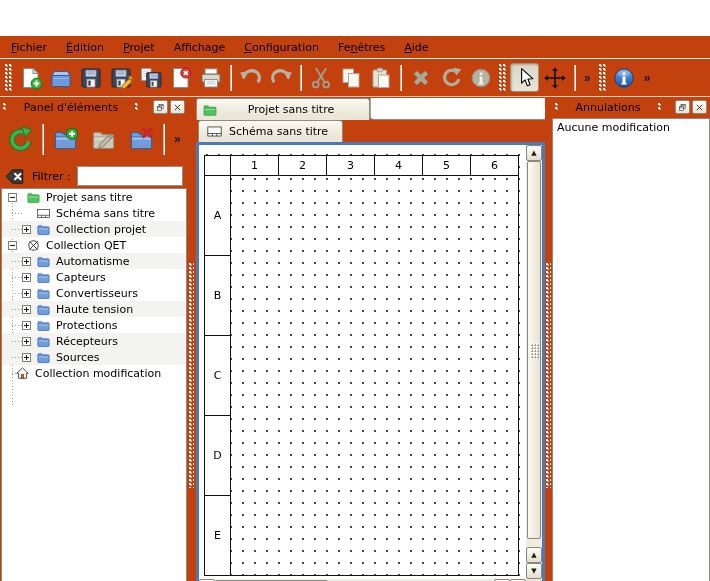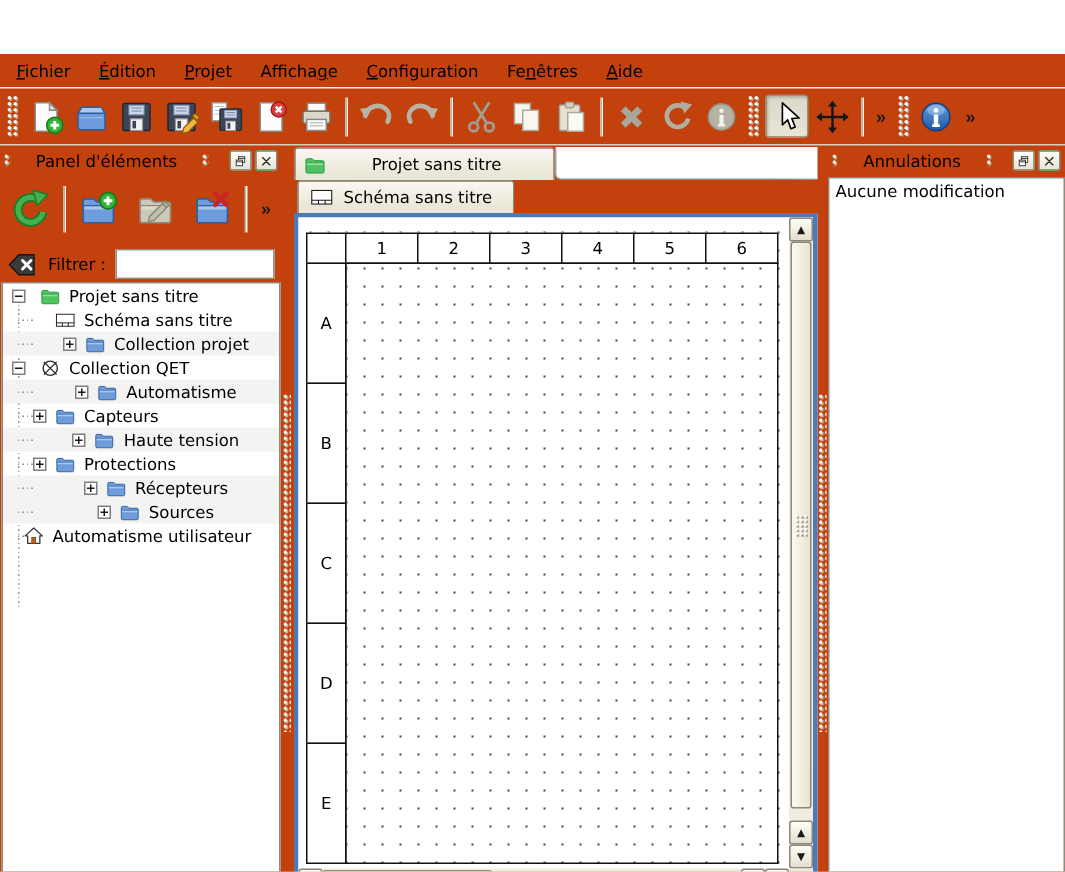--- a/index.html
+++ b/index.html
@@ -49,21 +49,21 @@
   .filter-row { height:24px; display:flex; align-items:center; padding:0 4px; margin-top:4px; }
   .filter-label { margin-left:7px; white-space:nowrap; }
   .filter-input { width:106px; height:20px; margin-left:6px; border:1px solid #9793840; border:1px solid #979384;
                   background:#fff; font:inherit; padding:1px 3px; }
   .tree { position:absolute; left:1px; top:90px; width:186px; height:409px; background:#fff;
           border:1px solid #8e8b7d; overflow:hidden; }
   .tree-rows { position:relative; }
   .trunk { position:absolute; left:10px; top:8px; width:1px; height:208px;
            background:repeating-linear-gradient(180deg,#9c9c9c 0 1px,transparent 1px 3px); }
   .tree-row { position:relative; height:16px; display:flex; align-items:center; }
-  .tree-row.alt { background:#f3f3f1;justify-content:center; }
+  .tree-row.alt { background:#f3f3f1; }
   .stub { position:absolute; top:8px; height:1px;
           background:repeating-linear-gradient(90deg,#9c9c9c 0 1px,transparent 1px 3px); }
   .expander { position:relative; width:9px; height:9px; border:1px solid #7e7e7e; background:#fff; flex:none; z-index:1; }
   .expander::before { content:""; position:absolute; left:1px; top:3px; width:5px; height:1px; background:#1a1a1a; }
   .expander.plus::after { content:""; position:absolute; left:3px; top:1px; width:1px; height:5px; background:#1a1a1a; }
   .tree-icon { flex:none; display:flex; z-index:1; }
   .tree-label { margin-left:5px; white-space:nowrap; }
 
   
   .main { position:absolute; left:196px; top:62px; width:349px; height:500px; }
@@ -472,20 +472,32 @@
             <span class="expander plus" style="margin-left: 20px;"></span>
             <span class="tree-icon" style="margin-left: 5px;">
               <svg width="15" height="15" viewBox="0 0 24 24">
                 <path d="M3 7.2c0-.9.5-1.4 1.4-1.4h4.9l1.9 1.9h8.4c.9 0 1.4.5 1.4 1.4v9.5c0 .9-.5 1.4-1.4 1.4H4.4c-.9 0-1.4-.5-1.4-1.4z" fill="#6f9cda" stroke="#2f5f9e"></path>
                 <path d="M3 9.8h18" stroke="#2f5f9e" stroke-width="0.7"></path>
                 <path d="M3.8 11.2h16.4" stroke="#a9c5ec" stroke-width="1.8"></path>
               </svg>
             </span>
             <span class="tree-label">Capteurs</span>
           </div>
+          <div class="tree-row">
+            <div class="stub" style="left: 10px; width: 10px;"></div>
+            <span class="expander plus" style="margin-left: 20px;"></span>
+            <span class="tree-icon" style="margin-left: 5px;">
+              <svg width="15" height="15" viewBox="0 0 24 24">
+                <path d="M3 7.2c0-.9.5-1.4 1.4-1.4h4.9l1.9 1.9h8.4c.9 0 1.4.5 1.4 1.4v9.5c0 .9-.5 1.4-1.4 1.4H4.4c-.9 0-1.4-.5-1.4-1.4z" fill="#6f9cda" stroke="#2f5f9e"></path>
+                <path d="M3 9.8h18" stroke="#2f5f9e" stroke-width="0.7"></path>
+                <path d="M3.8 11.2h16.4" stroke="#a9c5ec" stroke-width="1.8"></path>
+              </svg>
+            </span>
+            <span class="tree-label">Convertisseurs</span>
+          </div>
           <div class="tree-row alt">
             <div class="stub" style="left: 10px; width: 10px;"></div>
             <span class="expander plus" style="margin-left: 20px;"></span>
             <span class="tree-icon" style="margin-left: 5px;">
               <svg width="15" height="15" viewBox="0 0 24 24">
                 <path d="M3 7.2c0-.9.5-1.4 1.4-1.4h4.9l1.9 1.9h8.4c.9 0 1.4.5 1.4 1.4v9.5c0 .9-.5 1.4-1.4 1.4H4.4c-.9 0-1.4-.5-1.4-1.4z" fill="#6f9cda" stroke="#2f5f9e"></path>
                 <path d="M3 9.8h18" stroke="#2f5f9e" stroke-width="0.7"></path>
                 <path d="M3.8 11.2h16.4" stroke="#a9c5ec" stroke-width="1.8"></path>
               </svg>
             </span>
@@ -528,21 +540,21 @@
             <span class="tree-label">Sources</span>
           </div>
           <div class="tree-row">
             <div class="stub" style="left: 10px; width: 4px;"></div>
             <span class="tree-icon" style="margin-left: 13px;">
               <svg width="15" height="15" viewBox="0 0 24 24">
                 <path d="M12 3.2 2.8 11.6h2.7v8h13v-8h2.7z" fill="#fbfbfb" stroke="#3a3a3a" stroke-width="1.4" stroke-linejoin="round"></path>
                 <rect x="9.9" y="13.2" width="4.2" height="6.4" fill="#c06018" stroke="#7a3c0c" stroke-width="0.8"></rect>
               </svg>
             </span>
-            <span class="tree-label">Automatisme utilisateur</span>
+            <span class="tree-label">Collection modification</span>
           </div>
         </div>
       </div>
   </div>
 
   <div class="vsep" style="left:188px;width:8px;">
     <div class="vsep-grip dots"></div>
   </div>
 
   <div class="main">

